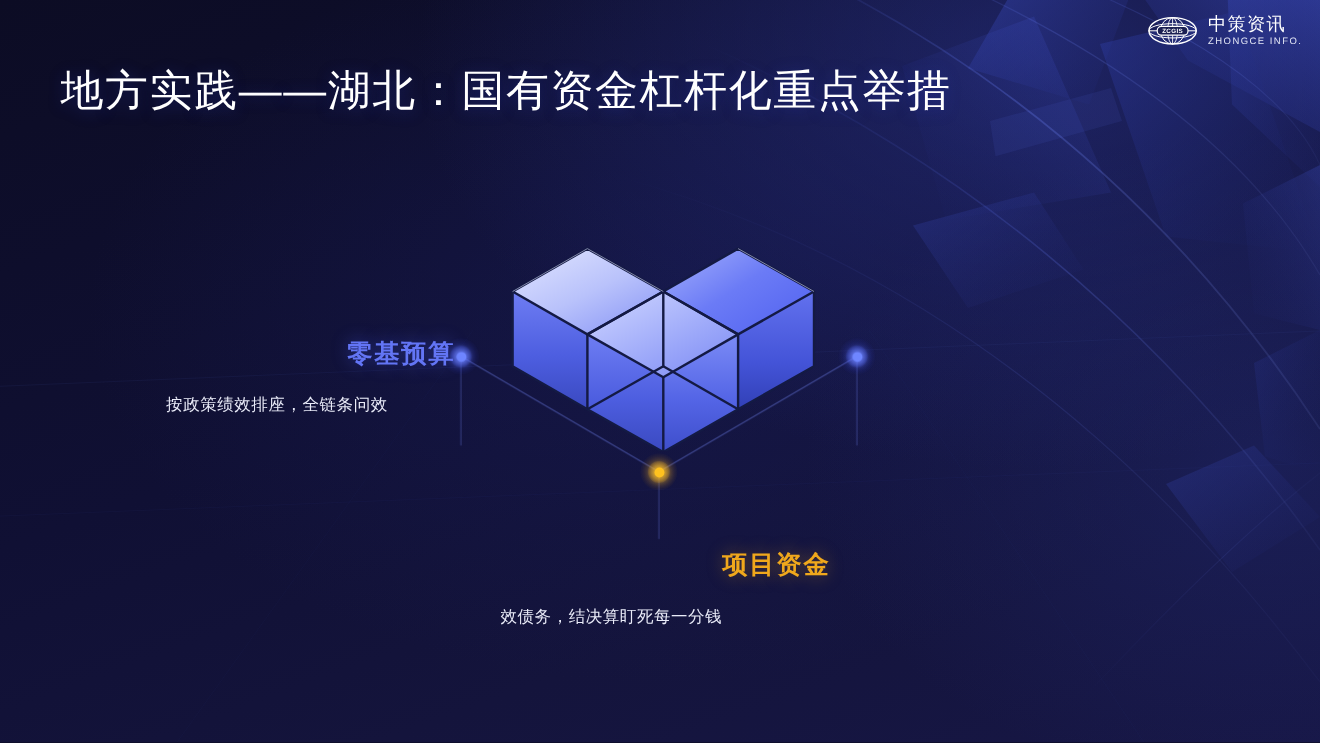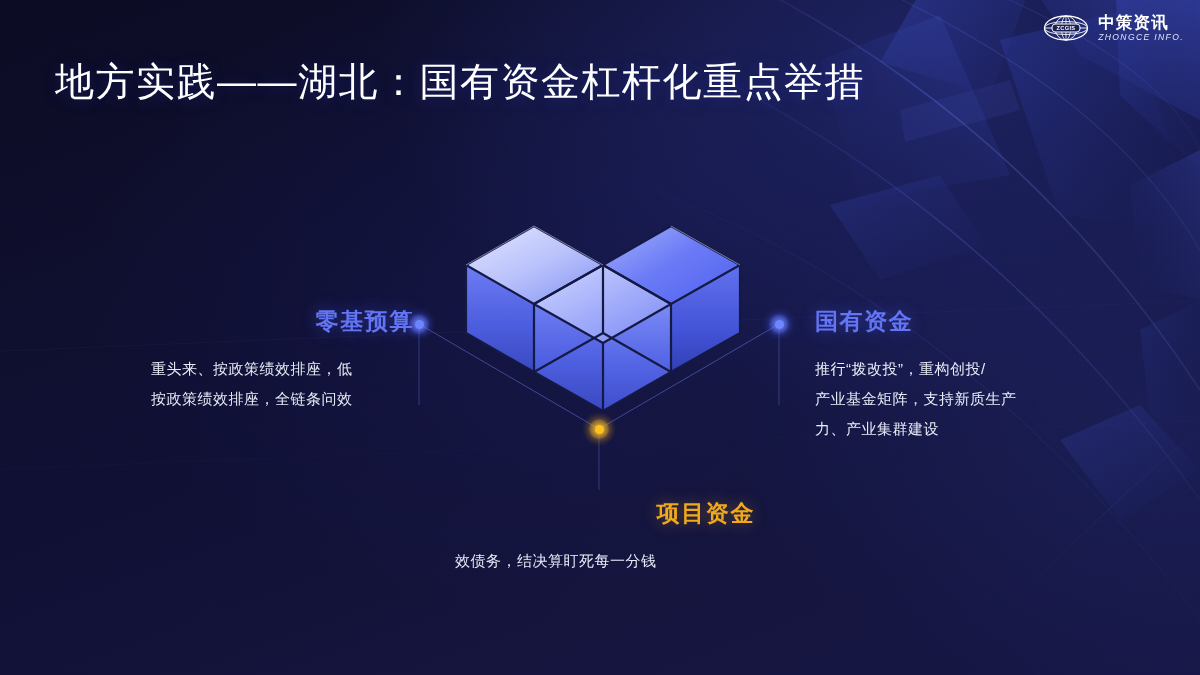--- a/index.html
+++ b/index.html
@@ -26,26 +26,26 @@
 
   
   .logo {
     position:absolute; top:13px; right:16px;
     display:flex; align-items:center; gap:9px;
     z-index:8;
   }
   .logo-mark { width:46px; height:30px; flex:none; }
   .logo-text { display:flex; flex-direction:column; justify-content:center; line-height:1; }
   .logo-cn {
-    font-size:16.5px; font-weight:bold; color:#ffffff;
+    font-size:16.5px; font-weight:normal; color:#ffffff;
     letter-spacing:1.2px; white-space:nowrap;
   }
   .logo-en {
     font-size:8.6px; color:#e4e7f6; letter-spacing:1.35px;
-    margin-top:3px; white-space:nowrap;font-style:italic;
+    margin-top:3px; white-space:nowrap;
   }
 
   
   .title {
     position:absolute; left:55px; top:55px;
     font-size:39px; font-weight:400; color:#ffffff;
     letter-spacing:1.5px; white-space:nowrap;
     z-index:7;
     text-shadow:0 2px 14px rgba(40,60,200,0.35);
   }
@@ -278,33 +278,24 @@
   </div>
   <div class="node node-gold" id="node-bottom">
     <span class="halo"></span>
     <span class="ring"></span>
     <span class="core"></span>
   </div>
 
   <div class="block" id="block-left">
     <div class="block-heading heading-blue">零基预算</div>
     <div class="block-body">
-      <div>重头来、按政策绩效排座，低</div>
       <div>按政策绩效排座，全链条问效</div>
     </div>
   </div>
 
-  <div class="block" id="block-right">
-    <div class="block-heading heading-blue">国有资金</div>
-    <div class="block-body">
-      <div>推行“拨改投”，重构创投/</div>
-      <div>产业基金矩阵，支持新质生产</div>
-      <div>力、产业集群建设</div>
-    </div>
-  </div>
 
   <div class="block" id="block-bottom">
     <div class="block-heading heading-gold">项目资金</div>
     <div class="block-body">
       <div>效债务，结决算盯死每一分钱</div>
     </div>
   </div>
 
 </div>
 

